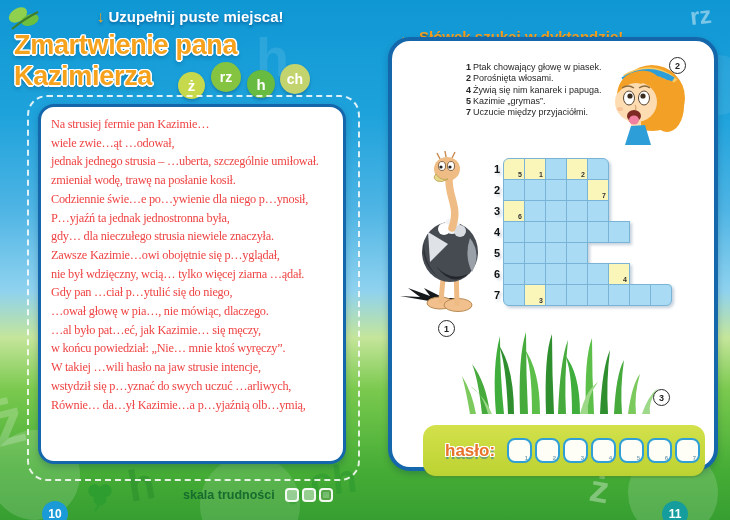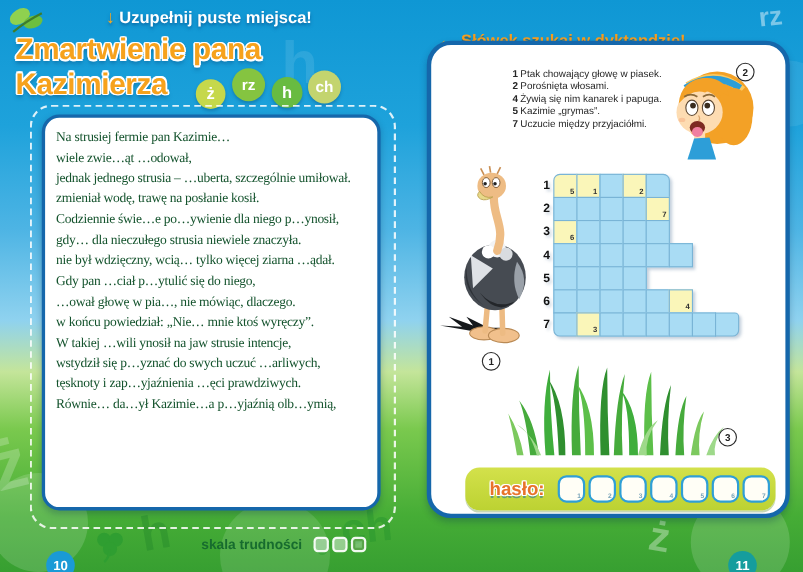--- a/index.html
+++ b/index.html
@@ -23,21 +23,21 @@
   .badge0{left:0;top:12px;width:27px;height:27px;font-size:15px;}
   .badge1{left:33px;top:2px;width:30px;height:30px;font-size:14px;}
   .badge2{left:69px;top:10px;width:28px;height:28px;font-size:15px;}
   .badge3{left:102px;top:4px;width:30px;height:30px;font-size:14px;}
   .dashed-rect{position:absolute;left:27px;top:95px;width:333px;height:386px;
     border:2px dashed rgba(255,255,255,.85);border-radius:20px;box-sizing:border-box;}
   .story-box{position:absolute;left:38px;top:104px;width:308px;height:360px;background:#fff;
     border:3px solid #1567ab;border-radius:16px;box-shadow:0 3px 6px rgba(0,40,80,.25);
     padding:8px 10px;box-sizing:border-box;overflow:hidden;}
   .story-line{font-family:"Liberation Serif",serif;font-size:12.3px;line-height:18.7px;
-    letter-spacing:-.25px;color:#14532d;white-space:nowrap;}
+    letter-spacing:-.25px;color:#ef4444;white-space:nowrap;}
   .page-badge{position:absolute;width:26px;height:26px;border-radius:50%;color:#fff;
     font-size:12px;font-weight:bold;display:flex;align-items:center;justify-content:center;z-index:3;margin-top:14px;}
   .difficulty{position:absolute;left:183px;top:488px;display:flex;align-items:center;z-index:3;}
   .diff-label{font-size:12.5px;font-weight:bold;color:#176c2e;margin-right:7px;}
   .diff-sq{width:14px;height:14px;border-radius:4px;margin-left:3px;box-sizing:border-box;
     border:2px solid rgba(255,255,255,.9);background:rgba(255,255,255,.45);}
   .diff-sq.d2{box-shadow:inset 0 0 0 2px #58a548;background:rgba(255,255,255,.3);}
 
   
   .header-instr-r{position:absolute;left:398px;top:12px;width:320px;font-size:15px;font-weight:bold;
@@ -49,21 +49,21 @@
   .cw{position:absolute;left:486px;top:158px;filter:drop-shadow(2px 2.5px 1.5px rgba(60,100,140,.3));}
   .cw-row{display:flex;height:22px;}
   .cw-row + .cw-row{margin-top:-1px;}
   .cw-label{width:14px;text-align:right;margin-right:4px;font-weight:bold;font-size:11px;
     line-height:22px;color:#111;}
   .cw-cell{position:relative;width:22px;height:22px;box-sizing:border-box;border:1px solid #79b4d6;margin-left:-1px;}
   .cw-cell:first-of-type{margin-left:0;}
   .cw-cell.blue{background:#a9dcf4;}
   .cw-cell.yellow{background:#faf6b9;}
   .cw-num{position:absolute;right:2px;bottom:1px;font-size:7px;font-weight:bold;color:#333;line-height:7px;}
-  .pw-bar{position:absolute;left:423px;top:425px;width:282px;height:39px;
+  .pw-bar{position:absolute;left:423px;top:425px;width:282px;height:51px;
     background:linear-gradient(180deg,#d3e14b,#bcd232);border-radius:13px;display:flex;align-items:center;
     padding:0 10px;box-sizing:border-box;box-shadow:0 2px 0 rgba(90,140,40,.35);}
   .pw-label{font-size:17px;font-weight:bold;color:#e8732a;margin:0 9px 0 12px;
     text-shadow:-1px 0 0 #fff,1px 0 0 #fff,0 -1px 0 #fff,0 1px 0 #fff,
       -1px -1px 0 #fff,1px -1px 0 #fff,-1px 1px 0 #fff,1px 1px 0 #fff,0 2.5px 0 rgba(26,115,170,.55);}
   .pw-cell{position:relative;width:25px;height:25px;background:#fffef6;border:2.5px solid #2f9fd6;
     border-radius:8px;margin-left:3px;box-sizing:border-box;}
   .pw-num{position:absolute;right:2px;bottom:0;font-size:6px;color:#7aa4b8;font-weight:bold;}
   .fig-circle{position:absolute;width:15px;height:15px;border-radius:50%;background:#fff;
     border:1px solid #2b2b2b;font-size:9px;font-weight:bold;color:#222;
@@ -121,28 +121,30 @@
     </div>
 
   <div class="dashed-rect"></div>
   <div class="story-box">
     <div>
         <div class="story-line">Na strusiej fermie pan Kazimie…</div>
         <div class="story-line">wiele zwie…ąt …odował,</div>
         <div class="story-line">jednak jednego strusia – …uberta, szczególnie umiłował.</div>
         <div class="story-line">zmieniał wodę, trawę na posłanie kosił.</div>
         <div class="story-line">Codziennie świe…e po…ywienie dla niego p…ynosił,</div>
+        <div class="story-line">P…yjaźń ta jednak jednostronna była,</div>
         <div class="story-line">gdy… dla nieczułego strusia niewiele znaczyła.</div>
+        <div class="story-line">Zawsze Kazimie…owi obojętnie się p…yglądał,</div>
         <div class="story-line">nie był wdzięczny, wcią… tylko więcej ziarna …ądał.</div>
         <div class="story-line">Gdy pan …ciał p…ytulić się do niego,</div>
         <div class="story-line">…ował głowę w pia…, nie mówiąc, dlaczego.</div>
+        <div class="story-line">…al było pat…eć, jak Kazimie… się męczy,</div>
         <div class="story-line">w końcu powiedział: „Nie… mnie ktoś wyręczy”.</div>
-        <div class="story-line">W takiej …wili ynosił na jaw strusie intencje,</div>
+        <div class="story-line">W takiej …wili hasło na jaw strusie intencje,</div>
         <div class="story-line">wstydził się p…yznać do swych uczuć …arliwych,</div>
-        <div class="story-line">tęsknoty i zap…yjaźnienia …ęci prawdziwych.</div>
         <div class="story-line">Równie… da…ył Kazimie…a p…yjaźnią olb…ymią,</div>
       </div>
   </div>
 
   <div class="page-badge" id="pb10" style="left:42px;top:487px;background:#1a9ad6">10</div>
   <div class="difficulty">
     <span class="diff-label">skala trudności</span>
     <span id="diff-squares" style="display:flex">
         <span class="diff-sq d0"></span>
         <span class="diff-sq d1"></span>

